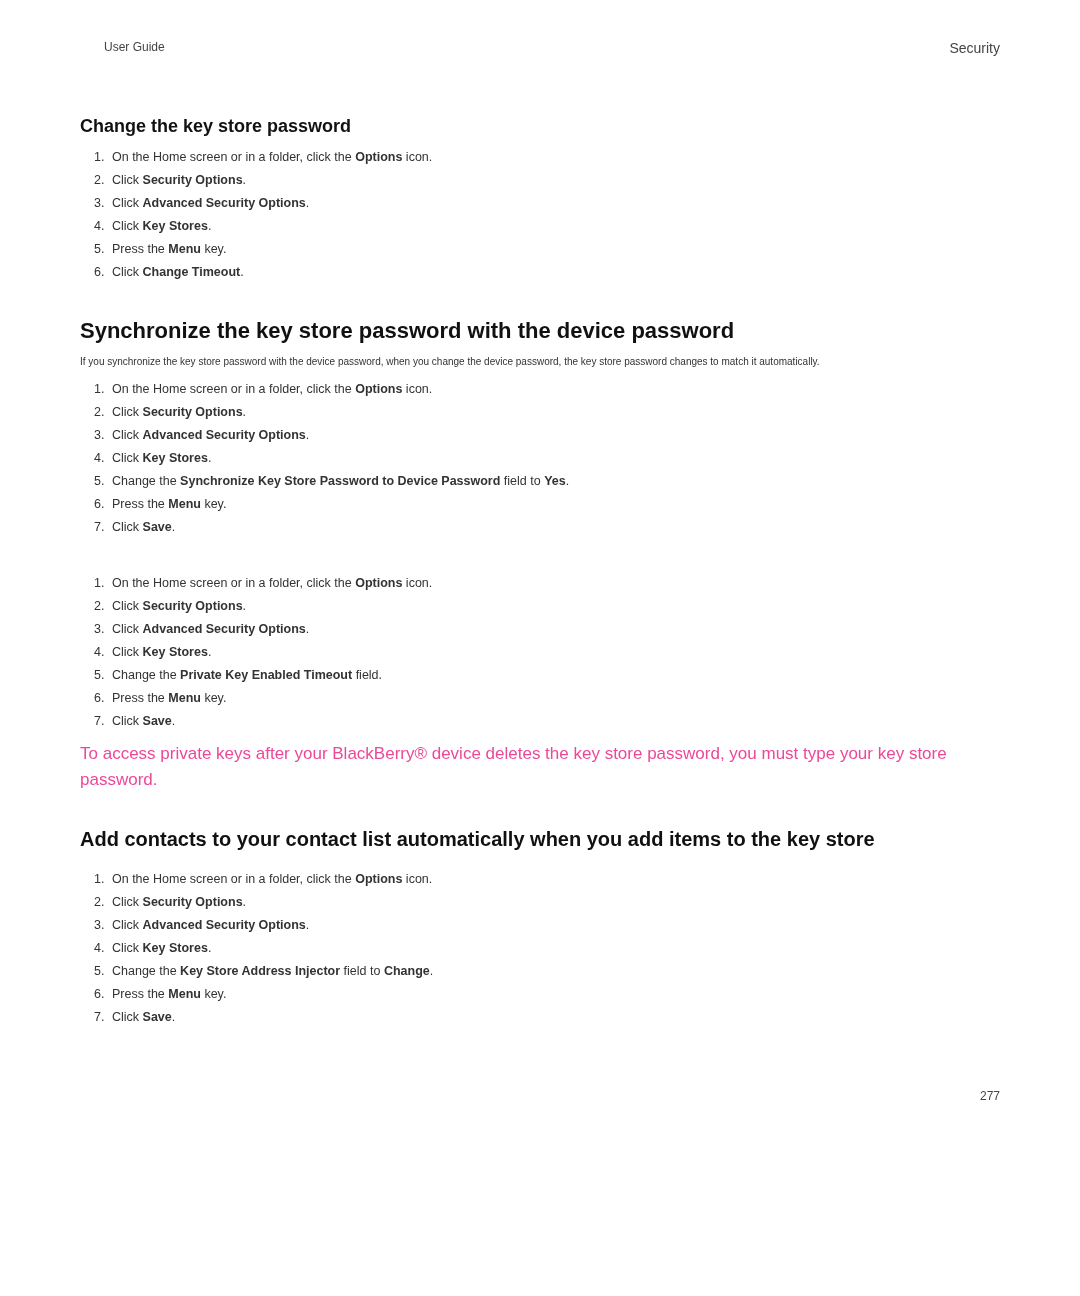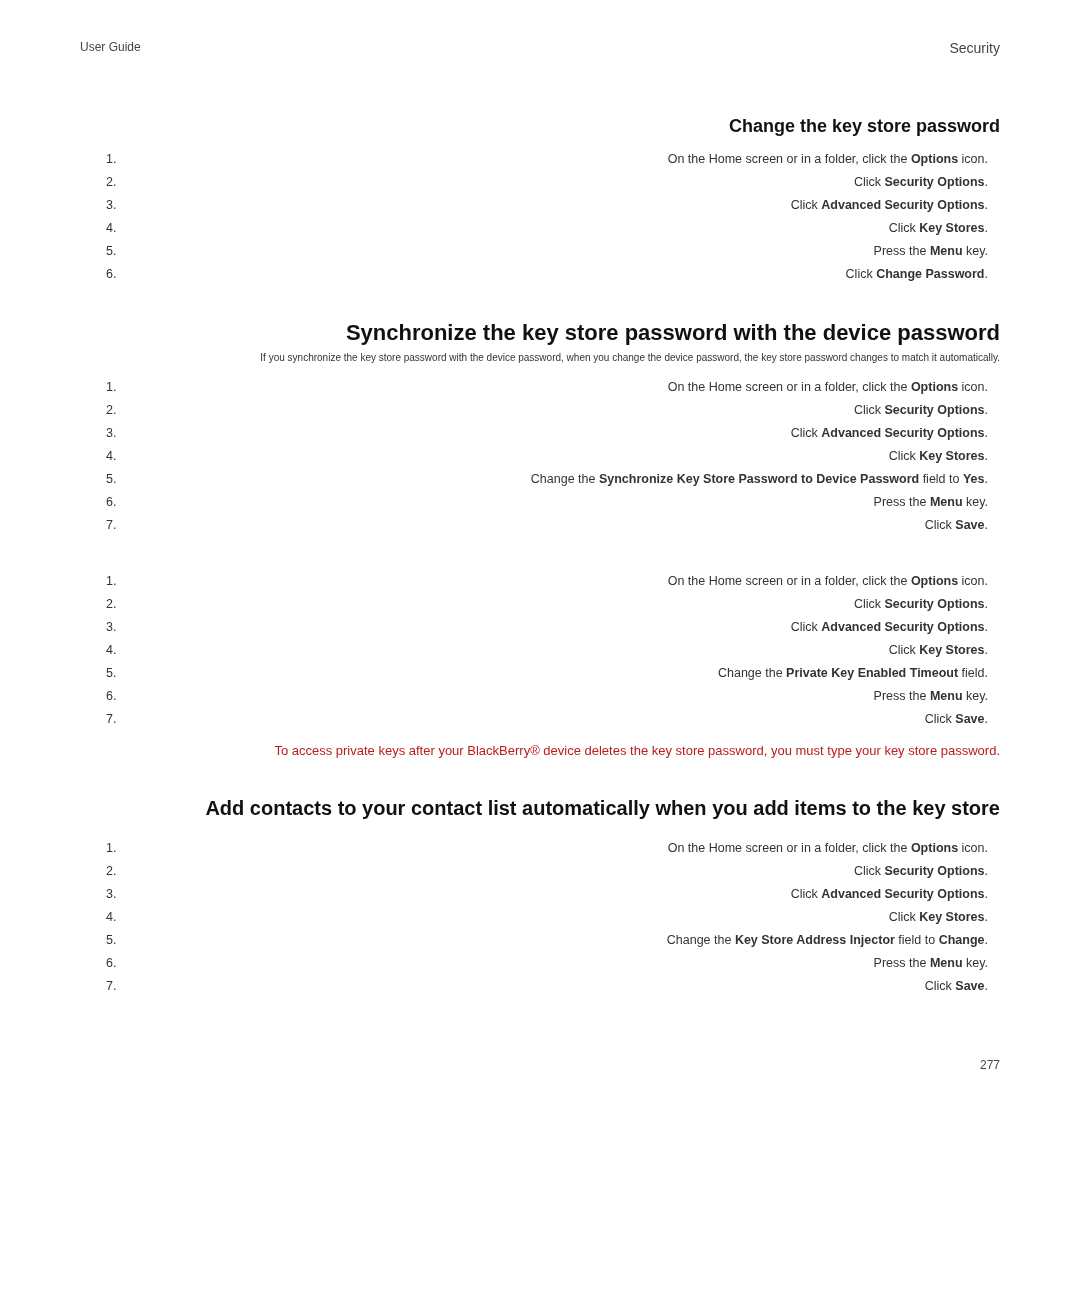--- a/index.html
+++ b/index.html
@@ -21,75 +21,75 @@
     .page-container {
       padding: 40px 80px 80px 80px;
       position: relative;
     }
 
     .page-header {
       display: flex;
       justify-content: space-between;
       align-items: flex-start;
       margin-bottom: 60px;
+      margin-left: 24px;
     }
 
     .header-left {
       font-size: 12px;
       color: #444;
     }
 
     .header-right {
       font-size: 14px;
       color: #444;
     }
 
     .section {
       margin-bottom: 36px;
-      text-align: right;
     }
 
     .section-title-small {
       font-size: 18px;
       font-weight: bold;
       color: #111;
       margin-bottom: 10px;
     }
 
     .section-title-large {
       font-size: 22px;
       font-weight: bold;
       color: #111;
-      margin-bottom: 4px;
+      margin-bottom: 10px;
     }
 
     .section-title-xlarge {
       font-size: 20px;
       font-weight: bold;
       color: #111;
       margin-bottom: 18px;
     }
 
     .section-description {
       font-size: 10px;
       color: #333;
       margin-bottom: 10px;
       line-height: 1.5;
     }
 
     .section-note {
-      font-size: 13px;
-      color: #b91c1c;
+      font-size: 17px;
+      color: #ec4899;
       margin-top: 10px;
       line-height: 1.5;
     }
 
     ol {
       padding-left: 28px;
-      margin: 12px;
+      margin: 0;
     }
 
     ol li {
       font-size: 12.5px;
       color: #333;
       margin-bottom: 3px;
       line-height: 1.6;
       padding-left: 4px;
     }
 
@@ -113,21 +113,21 @@
 
   <div id="sections-container">
       <div class="section">
         <div class="section-title-small">Change the key store password</div>
         <ol>
           <li>On the Home screen or in a folder, click the <strong>Options</strong> icon.</li>
           <li>Click <strong>Security Options</strong>.</li>
           <li>Click <strong>Advanced Security Options</strong>.</li>
           <li>Click <strong>Key Stores</strong>.</li>
           <li>Press the <strong>Menu</strong> key.</li>
-          <li>Click <strong>Change Password</strong>.</li>
+          <li>Click <strong>Change Timeout</strong>.</li>
         </ol>
       </div>
       <div class="section">
         <div class="section-title-large">Synchronize the key store password with the device password</div>
         <div class="section-description">If you synchronize the key store password with the device password, when you change the device password, the key store password changes to match it automatically.</div>
         <ol>
           <li>On the Home screen or in a folder, click the <strong>Options</strong> icon.</li>
           <li>Click <strong>Security Options</strong>.</li>
           <li>Click <strong>Advanced Security Options</strong>.</li>
           <li>Click <strong>Key Stores</strong>.</li>

